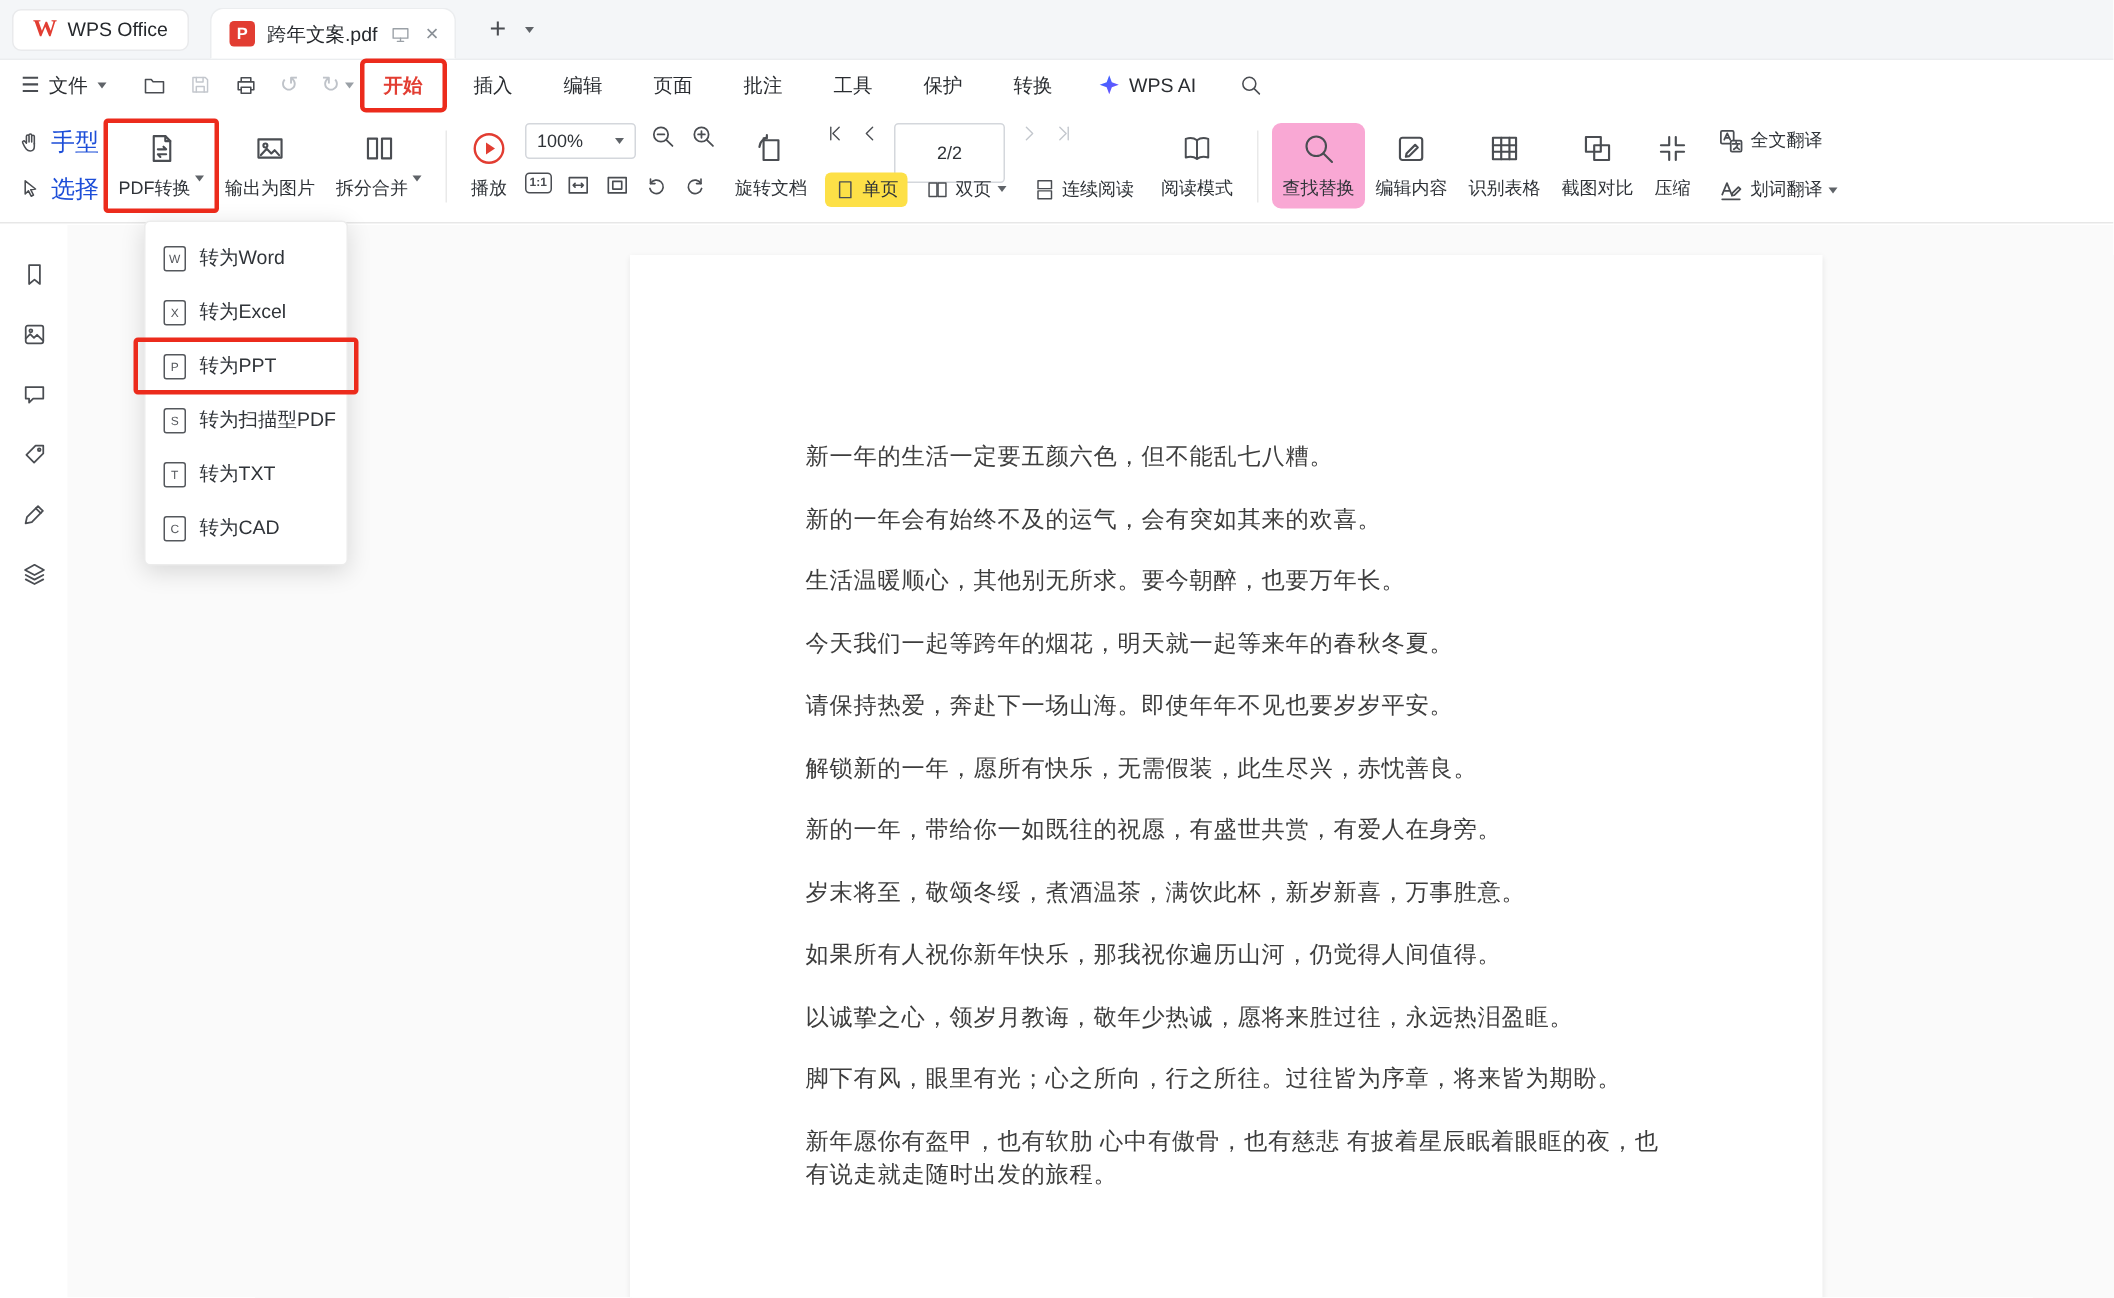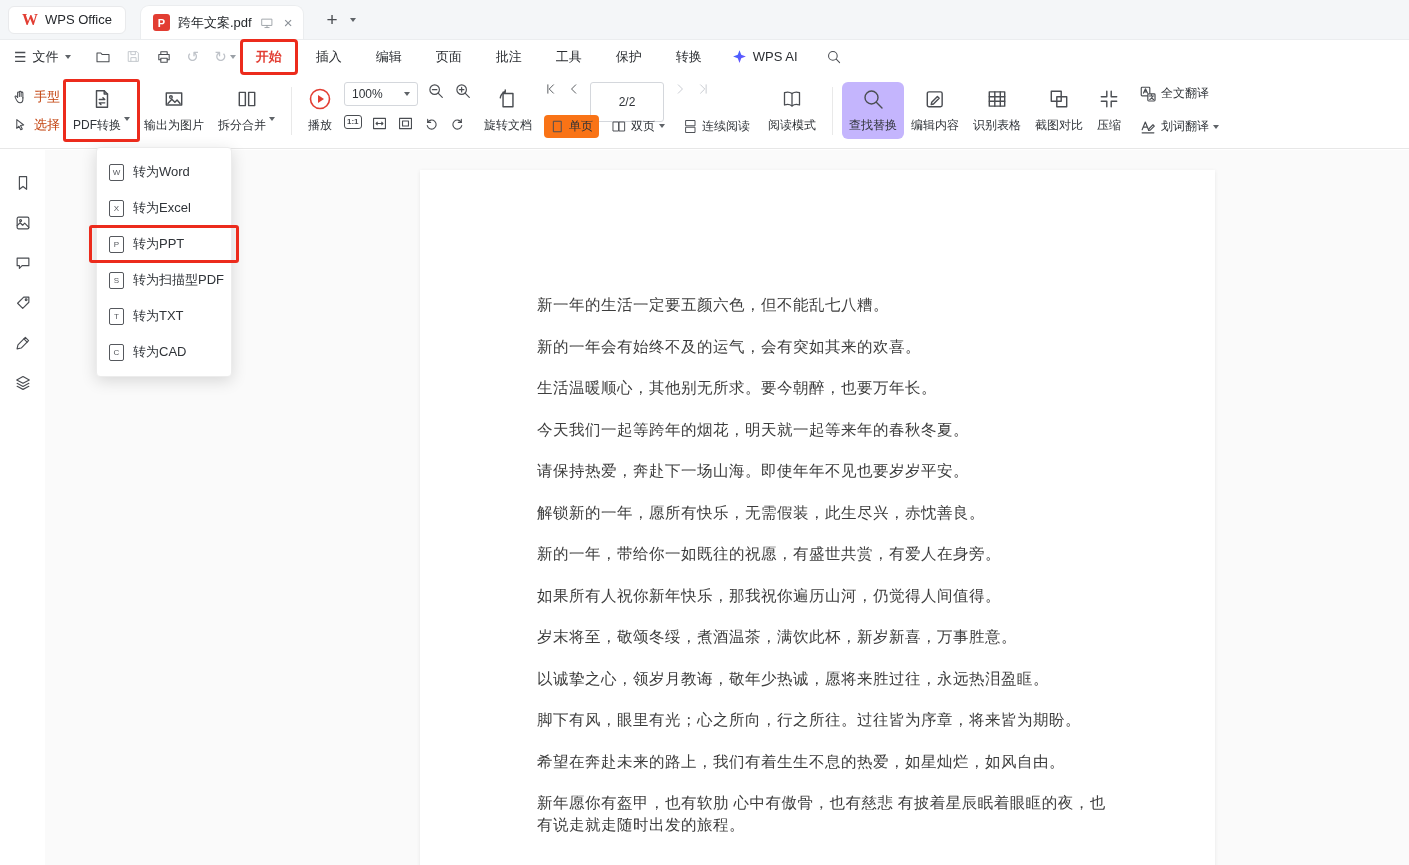--- a/index.html
+++ b/index.html
@@ -34,33 +34,33 @@
 .menu-item{position:relative;color:#2a2d31;white-space:nowrap}
 .menu-item.active{color:#e23d32;font-weight:700}
 .red-box.start{top:-9px;bottom:-9px;left:-16px;right:-16px;border-radius:4px}
 .wps-ai{display:flex;align-items:flex-end;gap:6px;margin-left:30px;color:#2a2d31;font-weight:400}
 .menu-search{margin-left:28px}
 
 
 .toolbar{position:absolute;top:73px;left:0;right:0;height:76px;background:#fff;border-bottom:1px solid #e7e7e7;display:flex;align-items:center;padding-left:12px}
 .sep{width:1px;height:48px;background:#e9e9e9;margin:0 9px;flex:none}
 .tool-col{display:flex;flex-direction:column;gap:10px;margin-right:6px}
-.tool-row{display:flex;align-items:center;gap:6px;font-size:13px;color:#c2410c;white-space:nowrap}
+.tool-row{display:flex;align-items:center;gap:6px;font-size:16px;color:#1d4ed8;white-space:nowrap}
 .big{position:relative;display:flex;flex-direction:column;align-items:center;justify-content:center;gap:6px;padding:5px 7px;border-radius:6px;font-size:12px;color:#2f3338;white-space:nowrap;flex:none}
-.big.active{background:#c4b5fd}
+.big.active{background:#f9a8d4}
 .big .bicon{height:24px;display:flex;align-items:center;justify-content:center}
 .big .blabel{display:flex;align-items:flex-start;gap:3px}
 .red-box.pdfconv{top:-3px;bottom:-3px;left:-3px;right:-3px}
 .two-rows{display:flex;flex-direction:column;gap:8px;margin:0 5px;flex:none}
 .row{display:flex;align-items:flex-start;gap:9px;height:25px;font-size:12px;color:#2f3338}
 .zoom-select{display:flex;align-items:center;justify-content:space-between;width:74px;height:24px;border:1px solid #d4d7dc;border-radius:3px;padding:0 7px}
 .page-box{width:74px;height:40px;border:1px solid #d4d7dc;border-radius:3px;display:flex;align-items:center;justify-content:center}
 .icon-11{border:1.3px solid #4a4d52;border-radius:3px;font-size:8px;line-height:10px;padding:1px 2px;color:#4a4d52;font-weight:700}
 .chip{display:flex;align-items:center;gap:4px;padding:3px 6px;border-radius:4px;white-space:nowrap}
-.chip.selected{background:#f97316}
+.chip.selected{background:#fde047}
 
 
 .sidebar{position:absolute;top:150px;left:0;width:45px;bottom:0;background:#fff;display:flex;flex-direction:column;align-items:center;padding-top:19px;gap:12px}
 .side-btn{width:28px;height:28px;display:flex;align-items:center;justify-content:center;border-radius:5px}
 
 
 .docarea{position:absolute;top:150px;left:45px;right:0;bottom:0;background:#fafafa;overflow:hidden}
 .page{position:absolute;left:375px;top:20px;width:795px;height:1125px;background:#fff;box-shadow:0 1px 4px rgba(0,0,0,.08)}
 .page-inner{padding:124px 96px 0 117px;font-family:"Liberation Serif","DejaVu Serif",serif;font-size:15.5px;color:#3d3d3d}
 .page-inner p{margin:0 0 19.5px;line-height:22px;letter-spacing:.5px}
@@ -506,25 +506,24 @@
 <div class="docarea">
   <div class="page">
     <div class="page-inner">
       <p>新一年的生活一定要五颜六色，但不能乱七八糟。</p>
       <p>新的一年会有始终不及的运气，会有突如其来的欢喜。</p>
       <p>生活温暖顺心，其他别无所求。要今朝醉，也要万年长。</p>
       <p>今天我们一起等跨年的烟花，明天就一起等来年的春秋冬夏。</p>
       <p>请保持热爱，奔赴下一场山海。即使年年不见也要岁岁平安。</p>
       <p>解锁新的一年，愿所有快乐，无需假装，此生尽兴，赤忱善良。</p>
       <p>新的一年，带给你一如既往的祝愿，有盛世共赏，有爱人在身旁。</p>
+      <p>岁末将至，敬颂冬绥，煮酒温茶，满饮此杯，新岁新喜，万事胜意。</p>
       <p>如果所有人祝你新年快乐，那我祝你遍历山河，仍觉得人间值得。</p>
-      <p>岁末将至，敬颂冬绥，煮酒温茶，满饮此杯，新岁新喜，万事胜意。</p>
       <p>以诚挚之心，领岁月教诲，敬年少热诚，愿将来胜过往，永远热泪盈眶。</p>
       <p>脚下有风，眼里有光；心之所向，行之所往。过往皆为序章，将来皆为期盼。</p>
-      <p>希望在奔赴未来的路上，我们有着生生不息的热爱，如星灿烂，如风自由。</p>
       <p>新年愿你有盔甲，也有软肋 心中有傲骨，也有慈悲 有披着星辰眠着眼眶的夜，也有说走就走随时出发的旅程。</p>
     </div>
   </div>
 </div>
 
 <div class="convert-menu">
   <div class="cm-item">
     <span class="cm-icon">W</span>
     <span>转为Word</span>
   </div>

